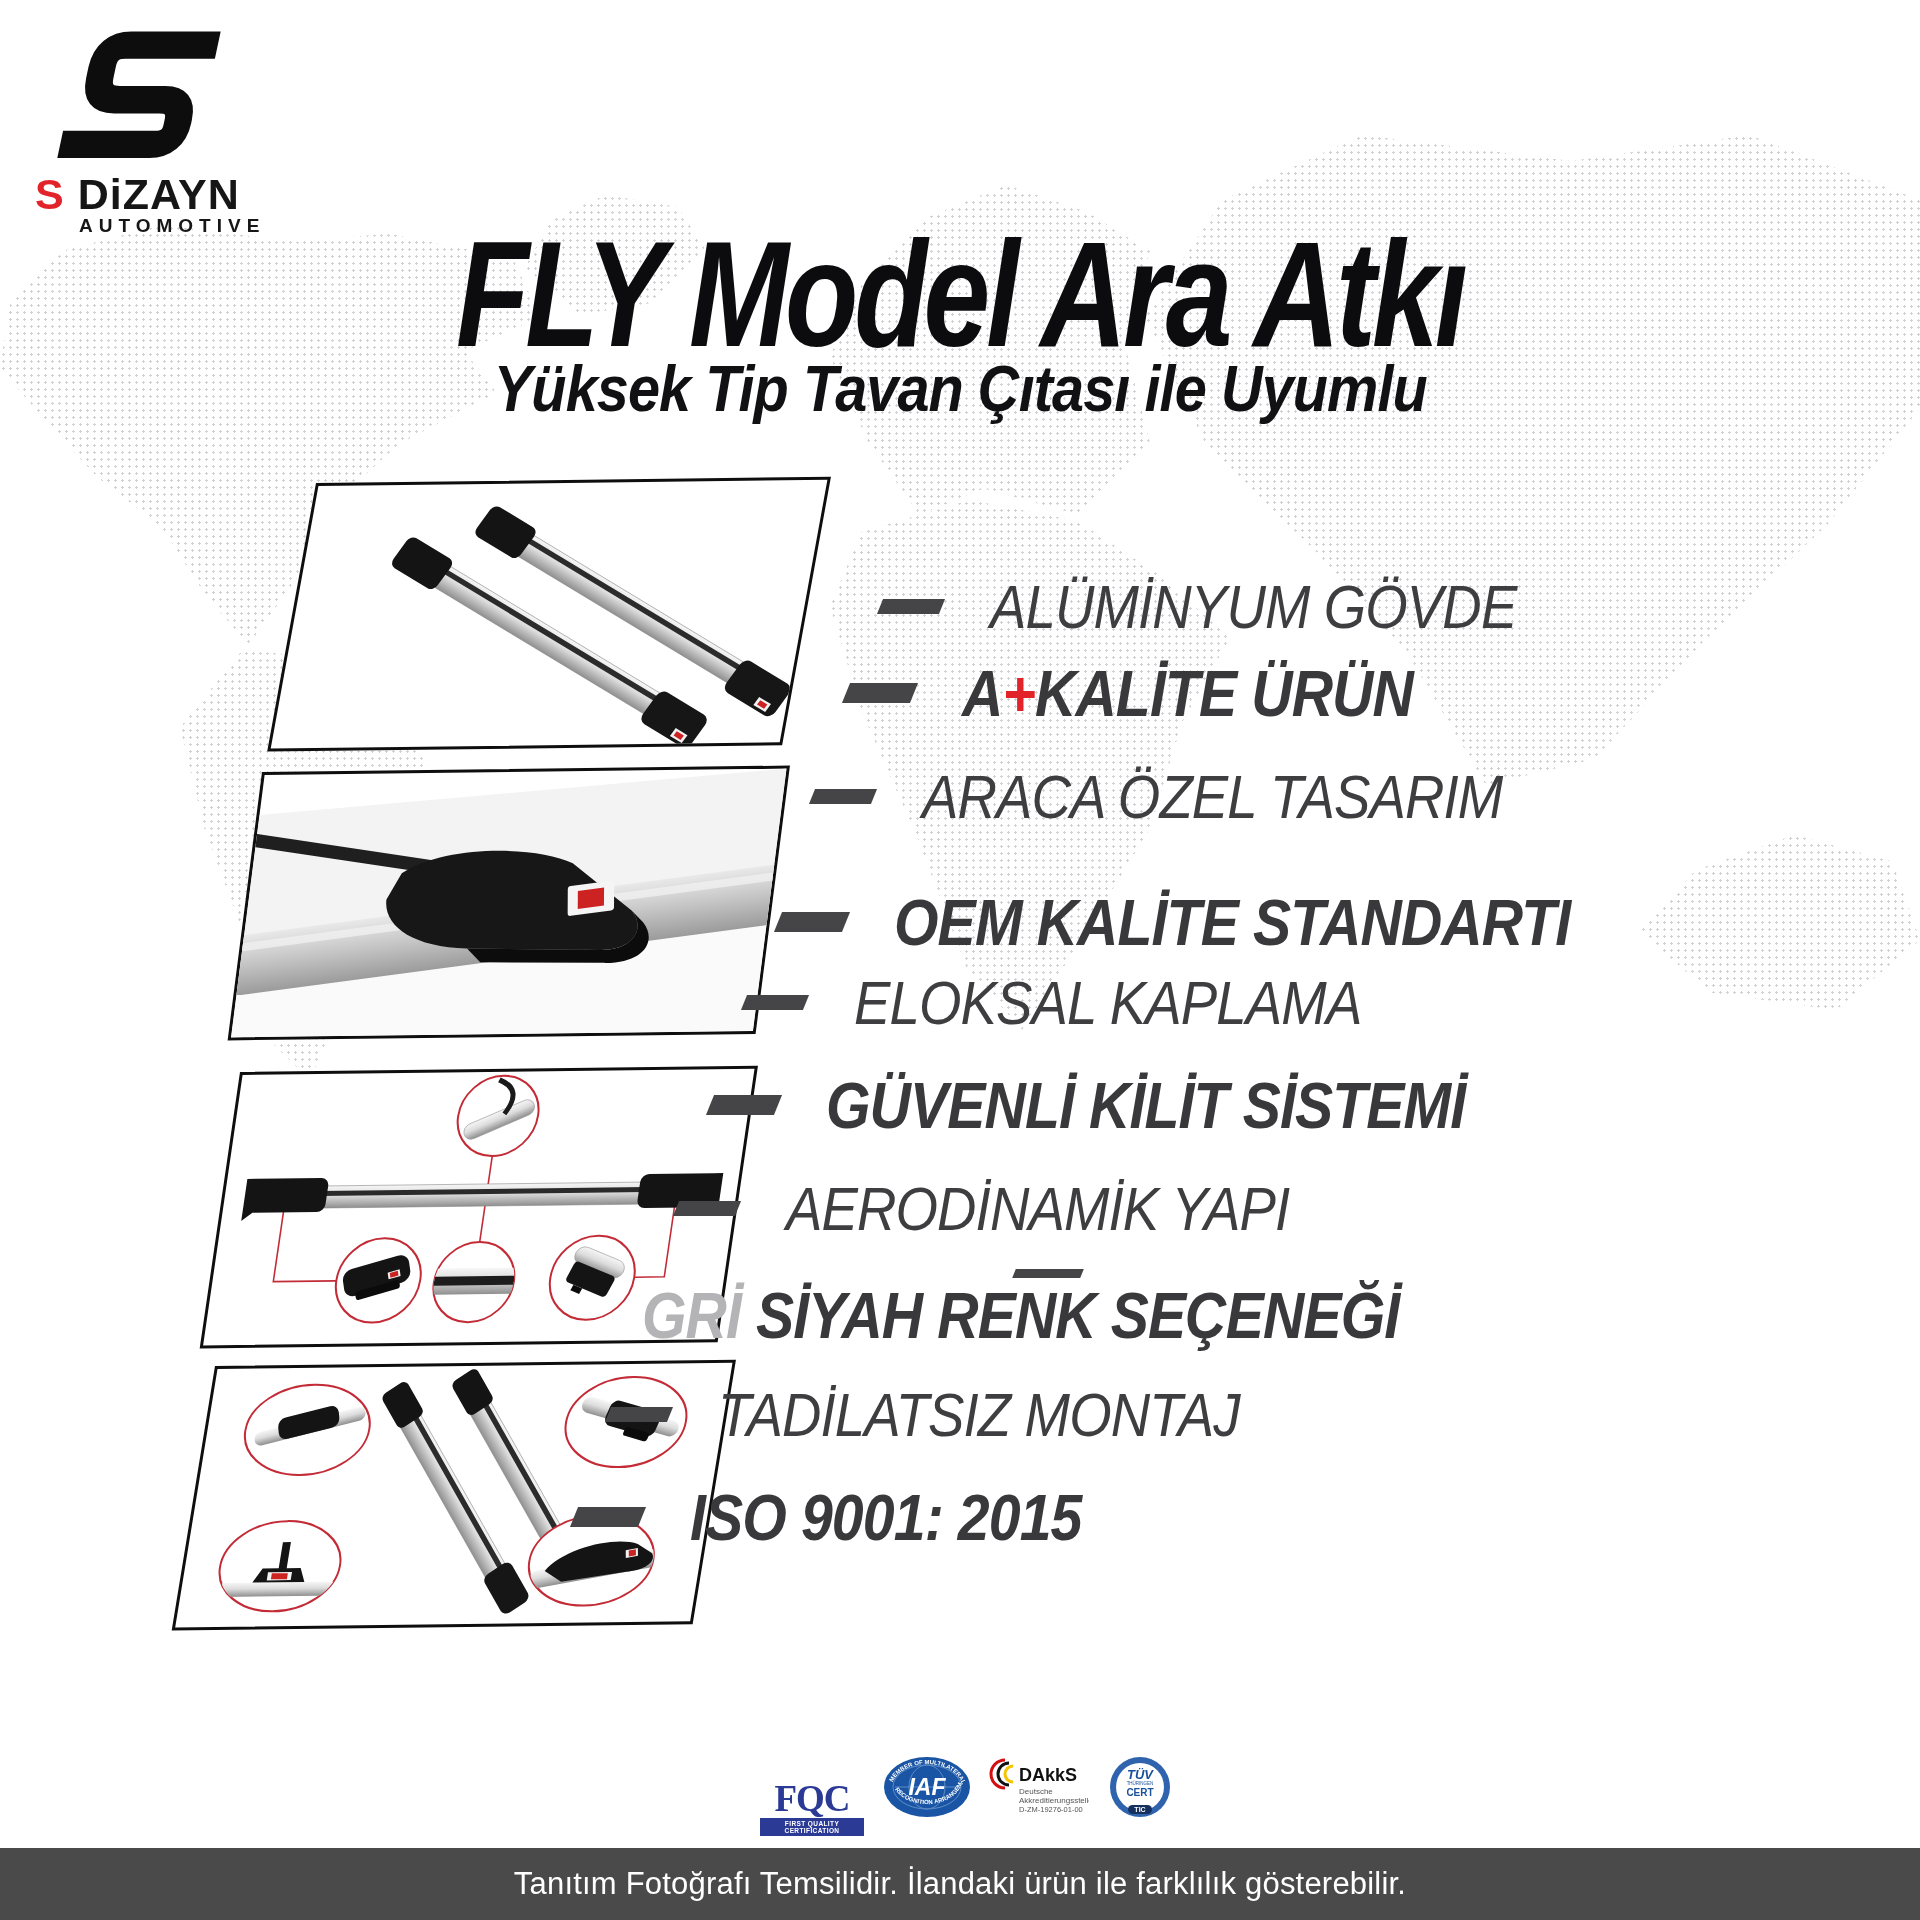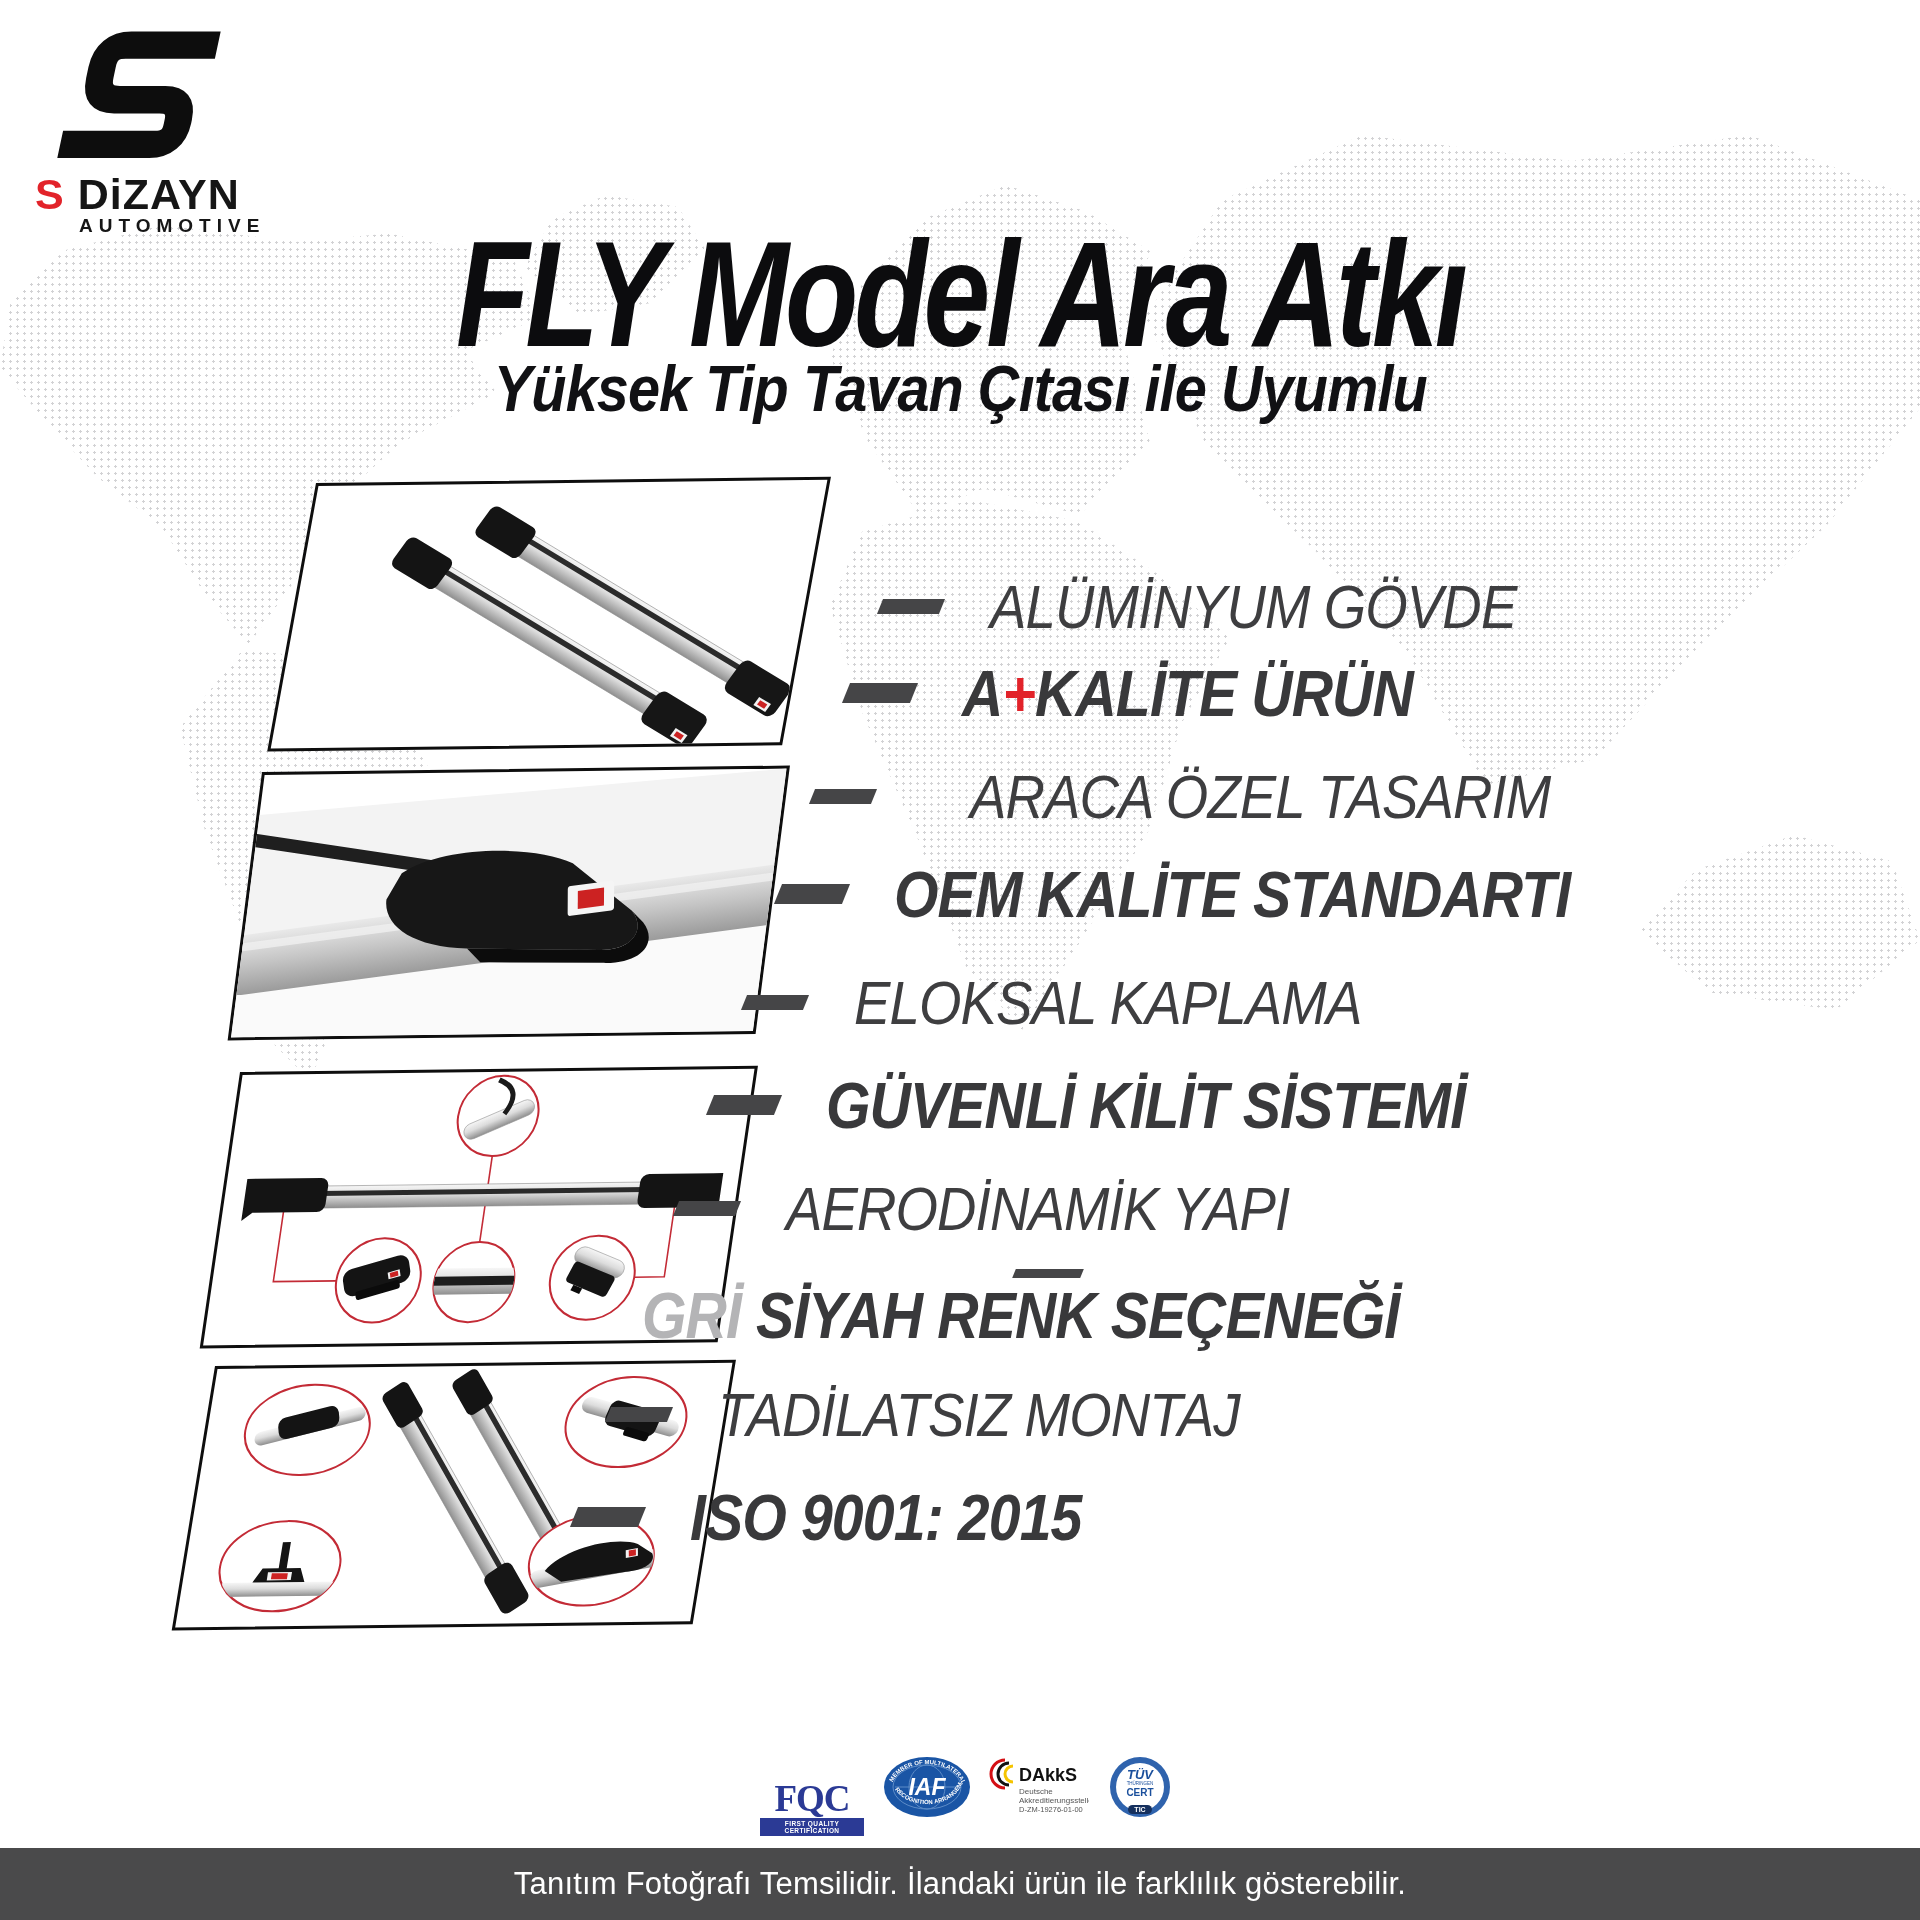--- a/index.html
+++ b/index.html
@@ -257,25 +257,25 @@
   </div>
 
   <div class="feat light" style="left:880px;top:564px;">
       <span class="dash"></span>
       <span class="ftext">ALÜMİNYUM GÖVDE</span>
     </div>
   <div class="feat boldrow" style="left:846px;top:651px;">
       <span class="dash"></span>
       <span class="ftext"><span>A</span><span class="red">+</span><span>KALİTE ÜRÜN</span></span>
     </div>
-  <div class="feat light" style="left:812px;top:754px;gap:48px;">
+  <div class="feat light" style="left:812px;top:754px;">
       <span class="dash"></span>
       <span class="ftext">ARACA ÖZEL TASARIM</span>
     </div>
-  <div class="feat boldrow" style="left:778px;top:852px;">
+  <div class="feat boldrow" style="left:778px;top:880px;">
       <span class="dash"></span>
       <span class="ftext">OEM KALİTE STANDARTI</span>
     </div>
   <div class="feat light" style="left:744px;top:960px;">
       <span class="dash"></span>
       <span class="ftext">ELOKSAL KAPLAMA</span>
     </div>
   <div class="feat boldrow" style="left:710px;top:1063px;">
       <span class="dash"></span>
       <span class="ftext">GÜVENLİ KİLİT SİSTEMİ</span>

